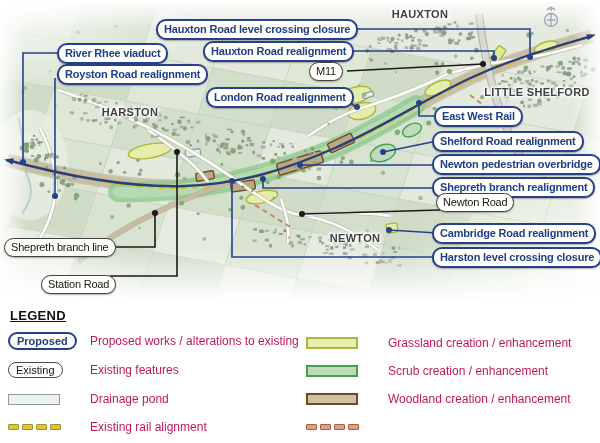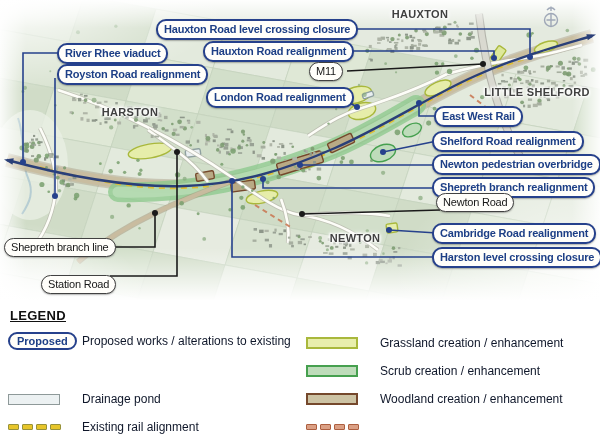--- a/index.html
+++ b/index.html
@@ -14,21 +14,21 @@
   .pill.proposed{border:2.3px solid #26418c;color:#1d3f86;font-weight:bold;}
   .pill.existing{border:1.5px solid #414141;color:#171717;}
   .town{position:absolute;font-weight:bold;font-size:11px;color:#404040;letter-spacing:.3px;
         white-space:nowrap;transform:translate(-50%,-50%);z-index:2;
         text-shadow:0 0 3px #fff,0 0 5px #fff,0 0 7px #fff,1px 1px 2px #fff,-1px -1px 2px #fff;}
   .legend{position:absolute;left:0;top:300px;width:600px;height:143px;background:#fff;}
   .legend-title{position:absolute;left:10px;top:8px;font-size:13px;font-weight:bold;
         color:#111;text-decoration:underline;letter-spacing:.3px;}
   .lrow{position:absolute;display:flex;align-items:center;height:22px;}
   .cell{width:66px;display:flex;align-items:center;}
-  .llabel{font-size:12px;color:#0f172a;margin-left:8px;white-space:nowrap;}
+  .llabel{font-size:12px;color:#be185d;margin-left:16px;white-space:nowrap;}
   .mini-pill{display:inline-block;border-radius:10px;background:#fffefa;font-size:11px;
         padding:1px 7px;white-space:nowrap;}
   .mp-proposed{border:2.4px solid #26418c;color:#1d3f86;font-weight:bold;}
   .mp-existing{border:1.5px solid #4a4a4a;color:#161616;}
   .swatch{display:inline-block;width:48px;height:8px;}
   .sw-pond{background:#ecf1f2;border:1px solid #8e9999;height:9px;width:50px;}
   .sw-grass{background:#e8eeac;border:2px solid #a9b83c;}
   .sw-scrub{background:#bedcba;border:2px solid #46a04f;}
   .sw-wood{background:#cdc3a4;border:2px solid #75482c;}
   .dashes{display:inline-flex;gap:3px;}
@@ -778,20 +778,26 @@
 
   <div class="legend">
     <div class="legend-title">LEGEND</div>
 
     <div class="lrow" style="left:8px;top:30px">
       <span class="cell">
           <span class="mini-pill mp-proposed">Proposed</span>
         </span>
       <span class="llabel">Proposed works / alterations to existing</span>
     </div>
+    <div class="lrow" style="left:8px;top:59px">
+      <span class="cell">
+          <span class="mini-pill mp-existing">Existing</span>
+        </span>
+      <span class="llabel">Existing features</span>
+    </div>
     <div class="lrow" style="left:8px;top:88px">
       <span class="cell">
           <span class="swatch sw-pond"></span>
         </span>
       <span class="llabel">Drainage pond</span>
     </div>
     <div class="lrow" style="left:306px;top:32px">
       <span class="cell">
           <span class="swatch sw-grass"></span>
         </span>

